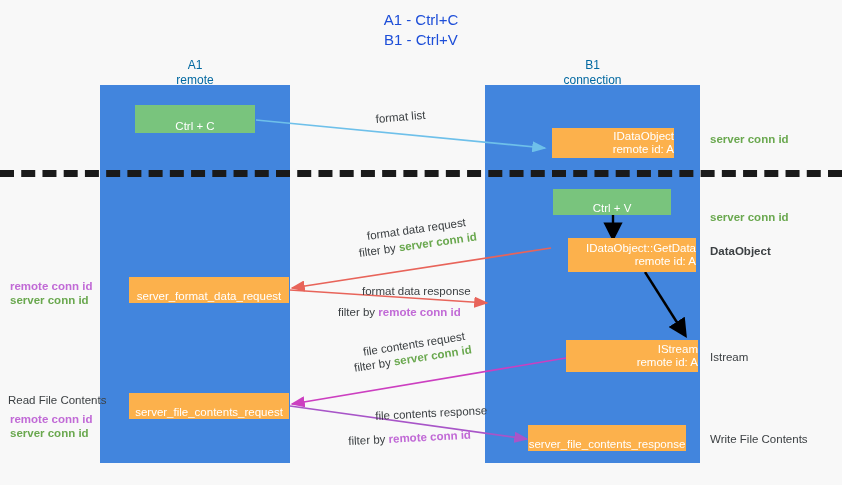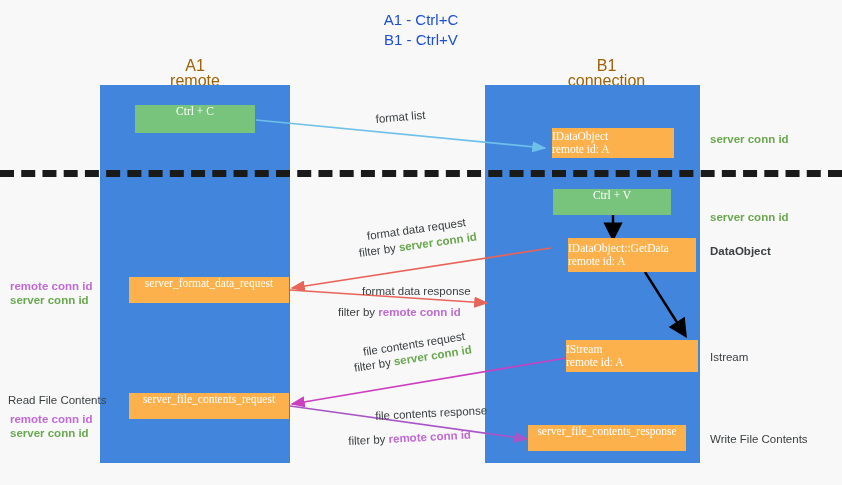--- a/index.html
+++ b/index.html
@@ -13,32 +13,32 @@
   #stage{position:absolute;left:0;top:0;width:842px;height:485px;}
 
   
   .title{
     position:absolute;left:0;top:10px;width:842px;text-align:center;
     font-size:15px;color:#1d4ed8;line-height:20px;
   }
 
   
   .lane-head{
-    position:absolute;text-align:center;font-size:16px;color:#a16207;
+    position:absolute;text-align:center;font-size:12px;color:#0369a1;
     line-height:15px;
   }
 
   
   .lane{position:absolute;background:#4285dd;}
 
   
   .box{
     position:absolute;box-sizing:border-box;
-    display:flex;align-items:flex-start;justify-content:center;
-    text-align:center;color:#ffffff;font-size:11.5px;line-height:13px;font-family:Liberation Serif, serif;
+    display:flex;align-items:flex-end;justify-content:center;
+    text-align:center;color:#ffffff;font-size:11.5px;line-height:13px;
   }
   .box.green{background:#79c47d;}
   .box.orange{background:#fcb council;}
   .box.orange{background:#fcb14c;}
 
   
   .txt{position:absolute;font-size:11.5px;color:#3c4043;line-height:14px;white-space:nowrap;}
   .txt.green{color:#6aa84f;font-weight:bold;}
   .txt.purple{color:#c16ad6;font-weight:bold;}
   .rot-a{transform-origin:left top;}
@@ -57,21 +57,21 @@
 
   <div class="title">
     <div>A1 - Ctrl+C</div>
     <div>B1 - Ctrl+V</div>
   </div>
 
   <div class="lane-head" style="left:100px;top:58px;width:190px;">
     <div>A1</div>
     <div>remote</div>
   </div>
-  <div class="lane-head" style="left:499px;top:58px;width:215px;">
+  <div class="lane-head" style="left:485px;top:58px;width:215px;">
     <div>B1</div>
     <div>connection</div>
   </div>
 
   <div class="lane" style="left:100px;top:85px;width:190px;height:378px;"></div>
   <div class="lane" style="left:485px;top:85px;width:215px;height:378px;"></div>
 
   <svg>
     <defs>
       <marker id="ah-blue" markerWidth="9" markerHeight="7" refX="8" refY="3.5" orient="auto">

